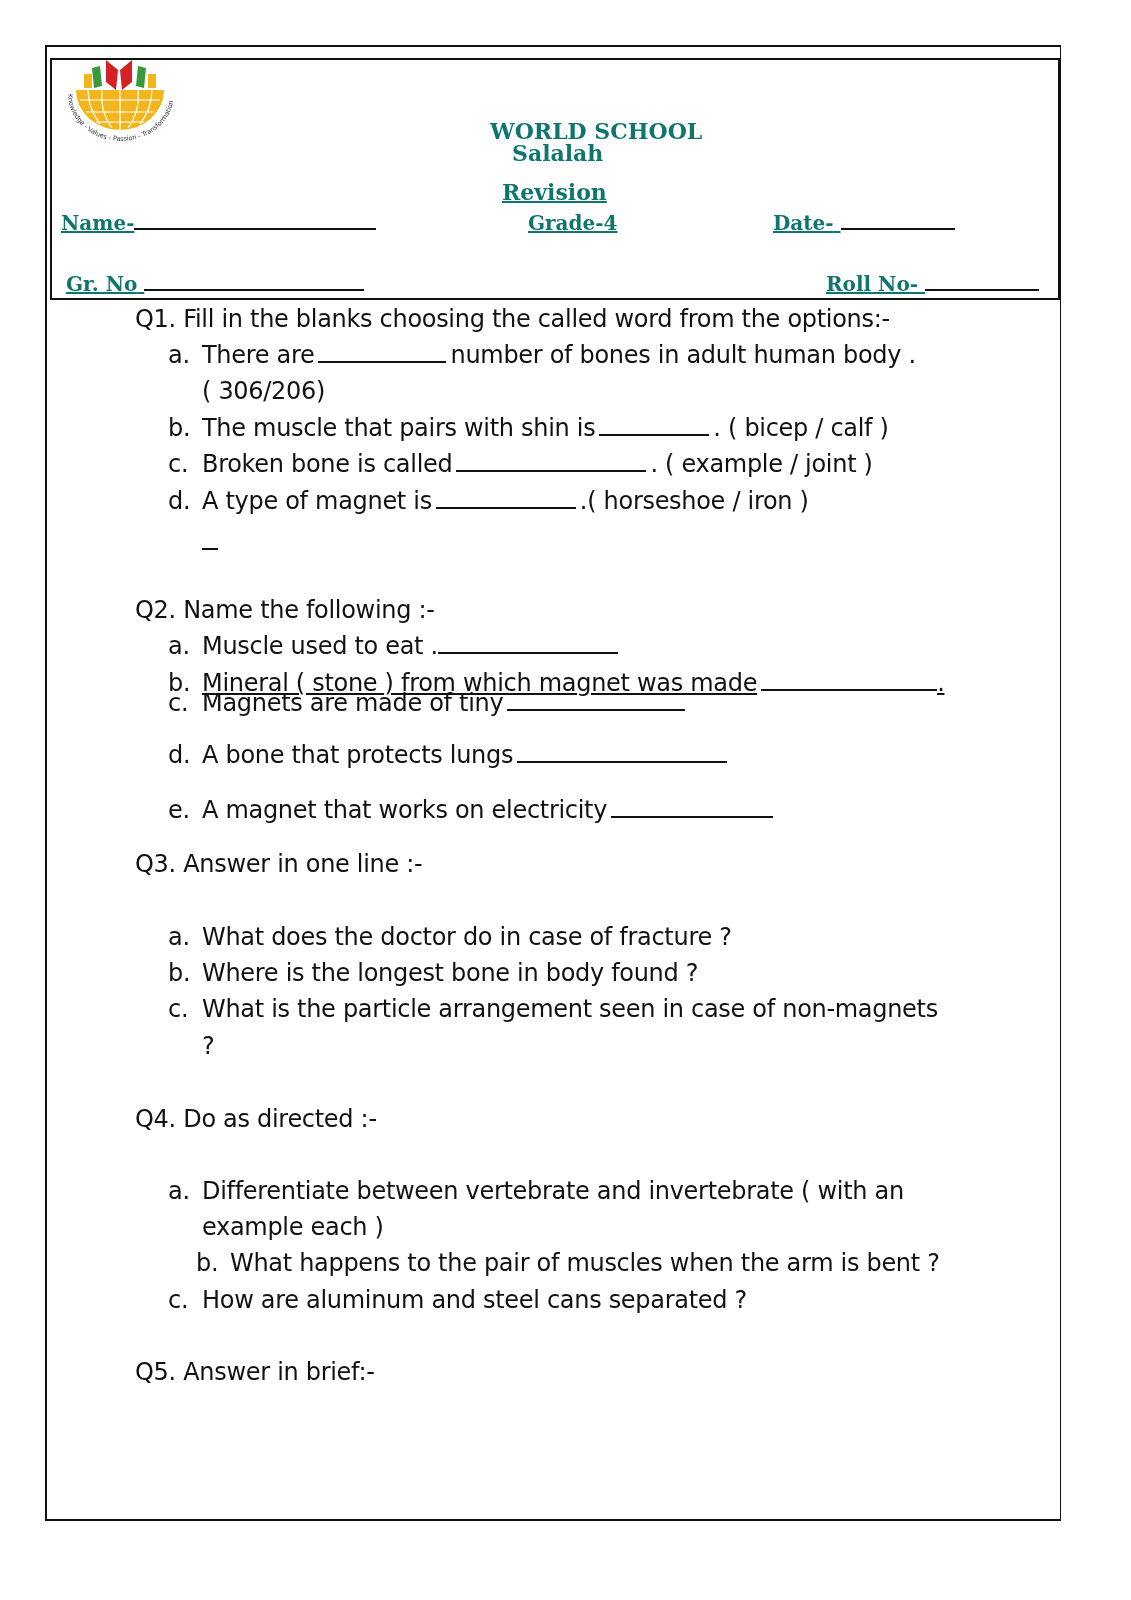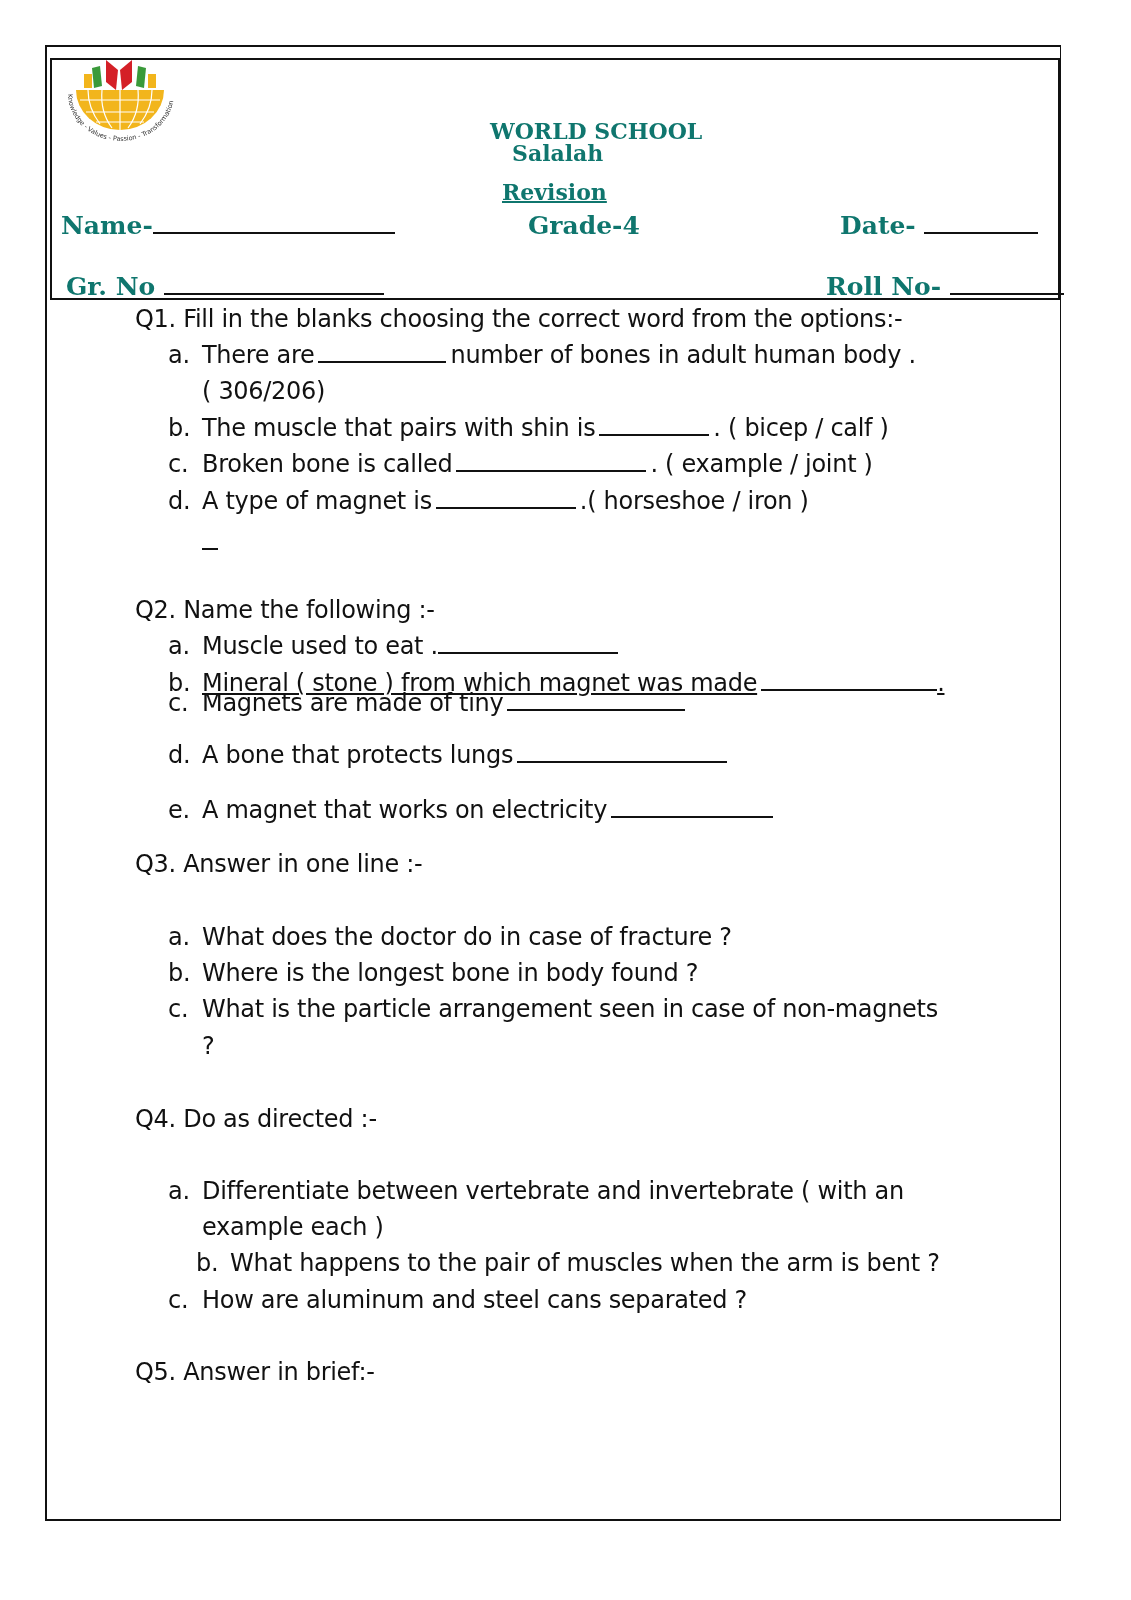--- a/index.html
+++ b/index.html
@@ -2,21 +2,21 @@
 <html><head>
 <meta charset="utf-8">
 <style>
   html, body { margin:0; padding:0; background:#ffffff; }
   body { width:1131px; height:1600px; position:relative; overflow:hidden; }
   .outer { position:absolute; left:45px; top:45px; width:1016px; height:1476px; border:2px solid #111; border-right-width:1px; box-sizing:border-box; }
   .hdr { position:absolute; left:50px; top:58px; width:1010px; height:242px; border:2px solid #111; box-sizing:border-box; }
   .serif { font-family:"DejaVu Serif", "Liberation Serif", serif; font-weight:bold; color:#0f766e; }
   .abs { position:absolute; white-space:nowrap; }
   .ctr { font-size:22px; }
-  .hl { font-size:25px; }
+  .hl { font-size:20px;text-decoration:underline; }
   .line { display:inline-block; border-bottom:2px solid #111; vertical-align:baseline; height:1px; }
   .body { font-family:"DejaVu Sans", sans-serif; font-size:24px; color:#111; letter-spacing:-0.3px; }
   .q { position:absolute; left:135px; white-space:nowrap; }
   .it { position:absolute; left:168px; white-space:nowrap; }
   .it .lbl { display:inline-block; width:34px; }
   .cont { position:absolute; left:202px; white-space:nowrap; }
   .blank { display:inline-block; border-bottom:2px solid #111; height:1px; vertical-align:baseline; margin:0 4px; }
   .logo { position:absolute; left:62px; top:60px; width:116px; height:90px; }
 </style>
 </head>
@@ -48,33 +48,33 @@
 </svg>
 
 <div class="abs serif ctr" style="left:490px; top:118px;">WORLD SCHOOL</div>
 <div class="abs serif ctr" style="left:512px; top:140px;">Salalah</div>
 <div class="abs serif ctr" style="left:486px; top:179px; text-decoration:underline; text-decoration-thickness:2px;margin-left:16px;">Revision</div>
 
 <div class="abs serif hl" style="left:61px; top:211px;">
   <span>Name-</span><span class="line" style="width:242px;"></span>
 </div>
 <div class="abs serif hl" style="left:528px; top:211px;">Grade-4</div>
-<div class="abs serif hl" style="left:840px; top:211px;">
+<div class="abs serif hl" style="left:773px; top:211px;">
   <span>Date-</span> <span class="line" style="width:114px;"></span>
 </div>
 <div class="abs serif hl" style="left:66px; top:272px;">
   <span>Gr. No</span> <span class="line" style="width:220px;"></span>
 </div>
 <div class="abs serif hl" style="left:826px; top:272px;">
   <span>Roll No-</span> <span class="line" style="width:114px;"></span>
 </div>
 
 <div class="body">
 
-  <div class="q" style="top:305px;">Q1. Fill in the blanks choosing the correct word from the options:-</div>
+  <div class="q" style="top:305px;">Q1. Fill in the blanks choosing the called word from the options:-</div>
   <div class="it" style="top:341px;">
     <span class="lbl">a.</span><span>There are</span><span class="blank" style="width:128px;"></span><span>number of bones in adult human body .</span>
   </div>
   <div class="cont" style="top:377px;">( 306/206)</div>
   <div class="it" style="top:414px;">
     <span class="lbl">b.</span><span>The muscle that pairs with shin is</span><span class="blank" style="width:110px;"></span><span>. ( bicep / calf )</span>
   </div>
   <div class="it" style="top:450px;">
     <span class="lbl">c.</span><span>Broken bone is called</span><span class="blank" style="width:190px;"></span><span>. ( example / joint )</span>
   </div>

